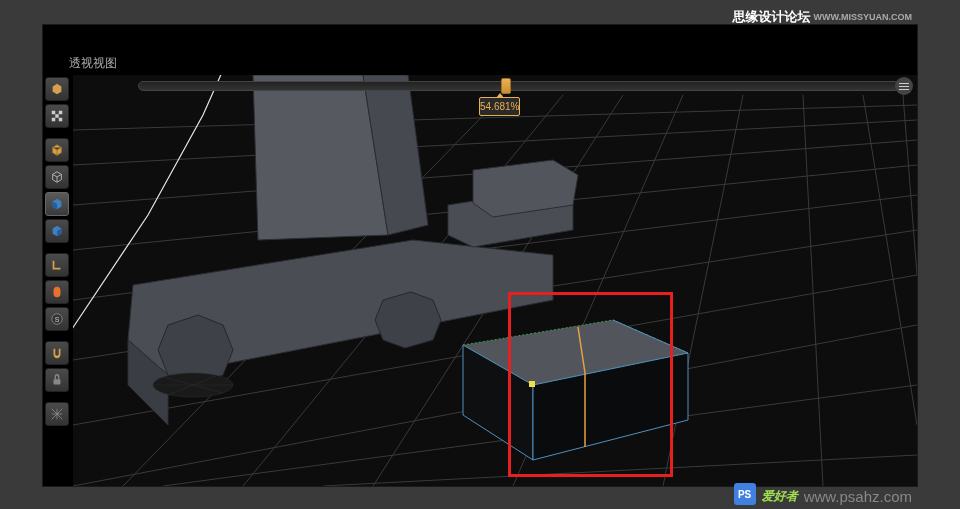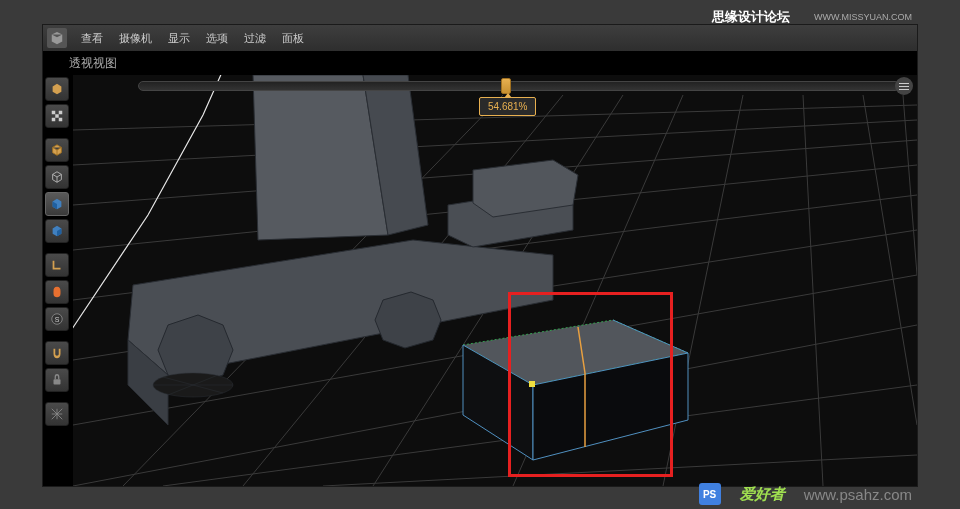--- a/index.html
+++ b/index.html
@@ -21,59 +21,46 @@
   
   .separator { width: 24px; height: 4px; }
   
   .viewport-container { position: absolute; left: 30px; top: 50px; width: 844px; height: 411px; overflow: hidden; }
   
   .viewport-svg { width: 100%; height: 100%; display: block; }
   
   .slider-track { position: absolute; left: 95px; top: 56px; width: 762px; height: 10px; background: linear-gradient(#222, #333); border: 1px solid #444; border-radius: 5px; }
   .slider-handle { position: absolute; left: 458px; top: 53px; width: 10px; height: 16px; background: linear-gradient(#e8b050, #c89030); border-radius: 2px; border: 1px solid #a07020; }
   
-  .tooltip { position: absolute; left: 436px; top: 72px; background: #2a2a2a; border: 1px solid #e8b050; border-radius: 2px; padding: 3px 8px; color: #e8b050; font-size: 10px; }
+  .tooltip { position: absolute; left: 436px; top: 72px; background: #2a2a2a; border: 1px solid #e8b050; border-radius: 2px; padding: 3px 0; color: #e8b050; font-size: 10px; }
   .tooltip::before { content: ''; position: absolute; top: -5px; left: 50%; transform: translateX(-50%); border-left: 4px solid transparent; border-right: 4px solid transparent; border-bottom: 5px solid #e8b050; }
   
   .menu-burger { position: absolute; right: 4px; top: 52px; width: 18px; height: 18px; background: #444; border-radius: 9px; display: flex; flex-direction: column; align-items: center; justify-content: center; gap: 2px; cursor: pointer; }
   .menu-burger span { width: 10px; height: 1px; background: #ccc; }
   
   .red-box { position: absolute; left: 465px; top: 267px; width: 165px; height: 185px; border: 3px solid #e62020; pointer-events: none; }
   
-  .watermark-top { position: absolute; right: 48px; top: 8px; color: #fff; font-size: 13px; font-weight: bold; display: flex; align-items: center; gap: 24px; }
-  .watermark-top .sub { color: #aaa; font-size: 9px; font-weight: normal; }
-  
-  .watermark-bottom { position: absolute; right: 48px; bottom: 4px; display: flex; align-items: center; gap: 19px; }
+  .watermark-top { position: absolute; right: 48px; top: 8px; color: #fff; font-size: 13px; font-weight: bold; display: flex; align-items: center; gap: 3px; }
+  .watermark-top .sub { color: #aaa; font-size: 9px; font-weight: bold; }
+  
+  .watermark-bottom { position: absolute; right: 48px; bottom: 4px; display: flex; align-items: flex-end; gap: 6px; }
   .watermark-bottom .logo { width: 22px; height: 22px; background: #4080e0; border-radius: 3px; display: flex; align-items: center; justify-content: center; color: #fff; font-size: 10px; font-weight: bold; }
-  .watermark-bottom .main { color: #a0e050; font-size: 15px; font-style: italic; font-weight: bold; }
+  .watermark-bottom .main { color: #a0e050; font-size: 12px; font-style: italic; font-weight: bold; }
   .watermark-bottom .url { color: #888; font-size: 15px; }
 </style>
 </head>
 <body>
 
 <div class="watermark-top">
   <span>思缘设计论坛</span>
   <span class="sub">WWW.MISSYUAN.COM</span>
 </div>
 
 <div class="outer-frame">
 
-  <div class="menubar">
-    <div class="menubar-icon">
-      <svg viewBox="0 0 16 16">
-          <path fill="#999" d="M2 4 L8 1 L14 4 L14 12 L8 15 L2 12 Z M2 4 L8 7 L14 4 M8 7 L8 15"></path>
-        </svg>
-    </div>
-    <div class="menu-item">查看</div>
-    <div class="menu-item">摄像机</div>
-    <div class="menu-item">显示</div>
-    <div class="menu-item">选项</div>
-    <div class="menu-item">过滤</div>
-    <div class="menu-item">面板</div>
-  </div>
 
   <div class="toolbar-label">透视视图</div>
 
   <div class="left-toolbar">
     <div class="tool-btn">
         <svg viewBox="0 0 16 16">
           <path fill="#d4a050" d="M3 5 L8 2 L13 5 L13 11 L8 14 L3 11 Z"></path>
         </svg>
       </div>
     <div class="tool-btn">

